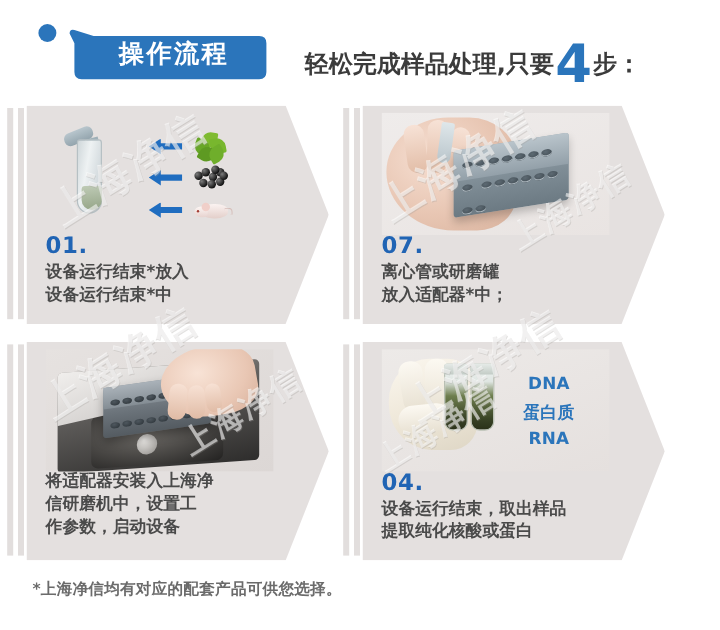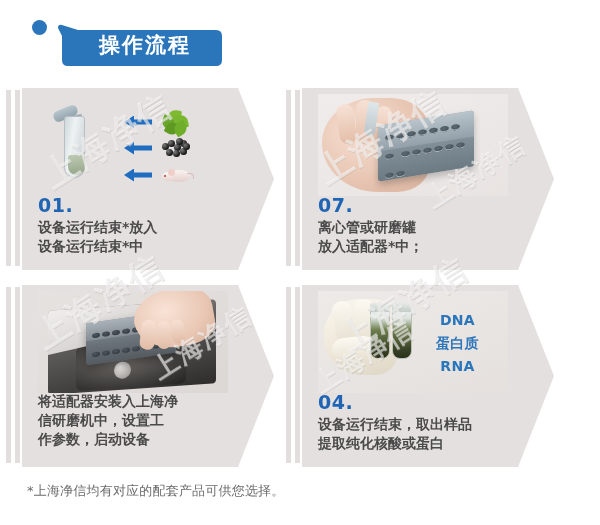--- a/index.html
+++ b/index.html
@@ -507,21 +507,21 @@
     white-space: nowrap;
   }
 
   
   .footer {
     position: absolute;
     left: 27px;
     top: 482px;
     color: #6b6b6b;
     font-size: 13px;
-    font-weight: 400;
+    font-weight: 700;
     letter-spacing: .2px;
   }
 
   
   .wm {
     position: absolute;
     color: rgba(255,255,255,.55);
     font-size: 34px;
     font-weight: 700;
     transform: rotate(-32deg);
@@ -540,20 +540,25 @@
   <div class="header">
 
     <div class="banner-wrap">
       <div class="banner-dot"></div>
       <svg class="banner-shape" viewBox="0 0 170 46" preserveAspectRatio="none">
         <path d="M4 6 Q4 2 8 3 L24 8 L162 8 Q168 8 168 14 L168 38 Q168 44 162 44 L14 44 Q8 44 8 38 L8 14 Z" fill="#2b75bb"></path>
       </svg>
       <div class="banner-label">操作流程</div>
     </div>
 
+    <div class="headline">
+      <span class="seg">轻松完成样品处理,只要</span>
+      <span class="big-num">4</span>
+      <span class="seg">步：</span>
+    </div>
   </div>
 
   <div class="cards">
 
     <div class="card c1">
       <div class="bar b1"></div>
       <div class="bar b2"></div>
       <div class="chev"></div>
 
       <div class="photo">

